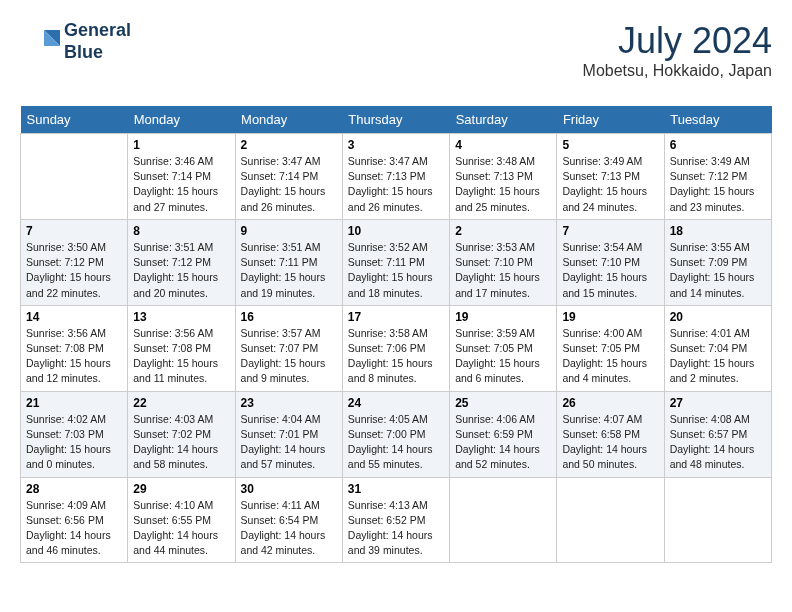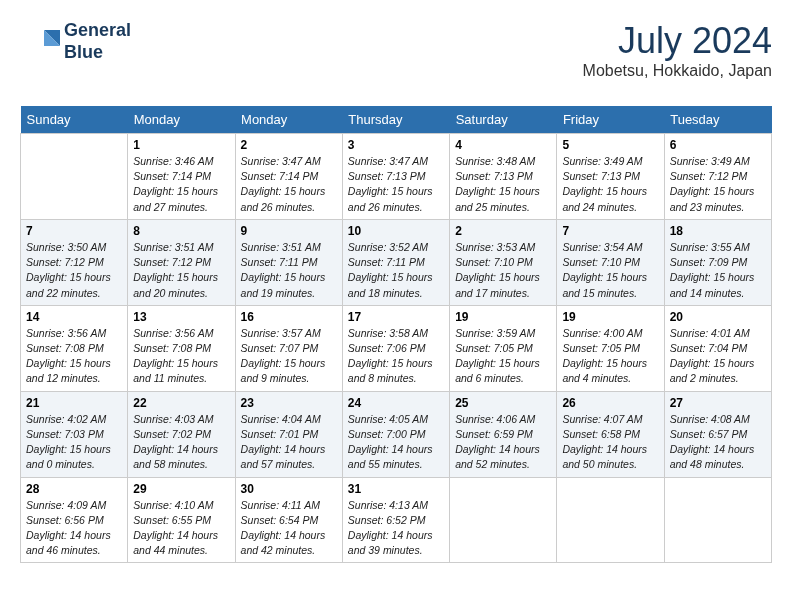--- a/index.html
+++ b/index.html
@@ -69,21 +69,20 @@
     .day-num {
       font-weight: bold;
       font-size: 12px;
       margin-bottom: 2px;
       display: block;
     }
     .cell-info {
       font-size: 10.5px;
       color: #222;
       line-height: 1.45;
-      font-style: italic;
     }
     .row-shaded td {
       background-color: #f0f4f8;
     }
     .row-white td {
       background-color: #fff;
     }
   </style>
 </head>
 <body>

